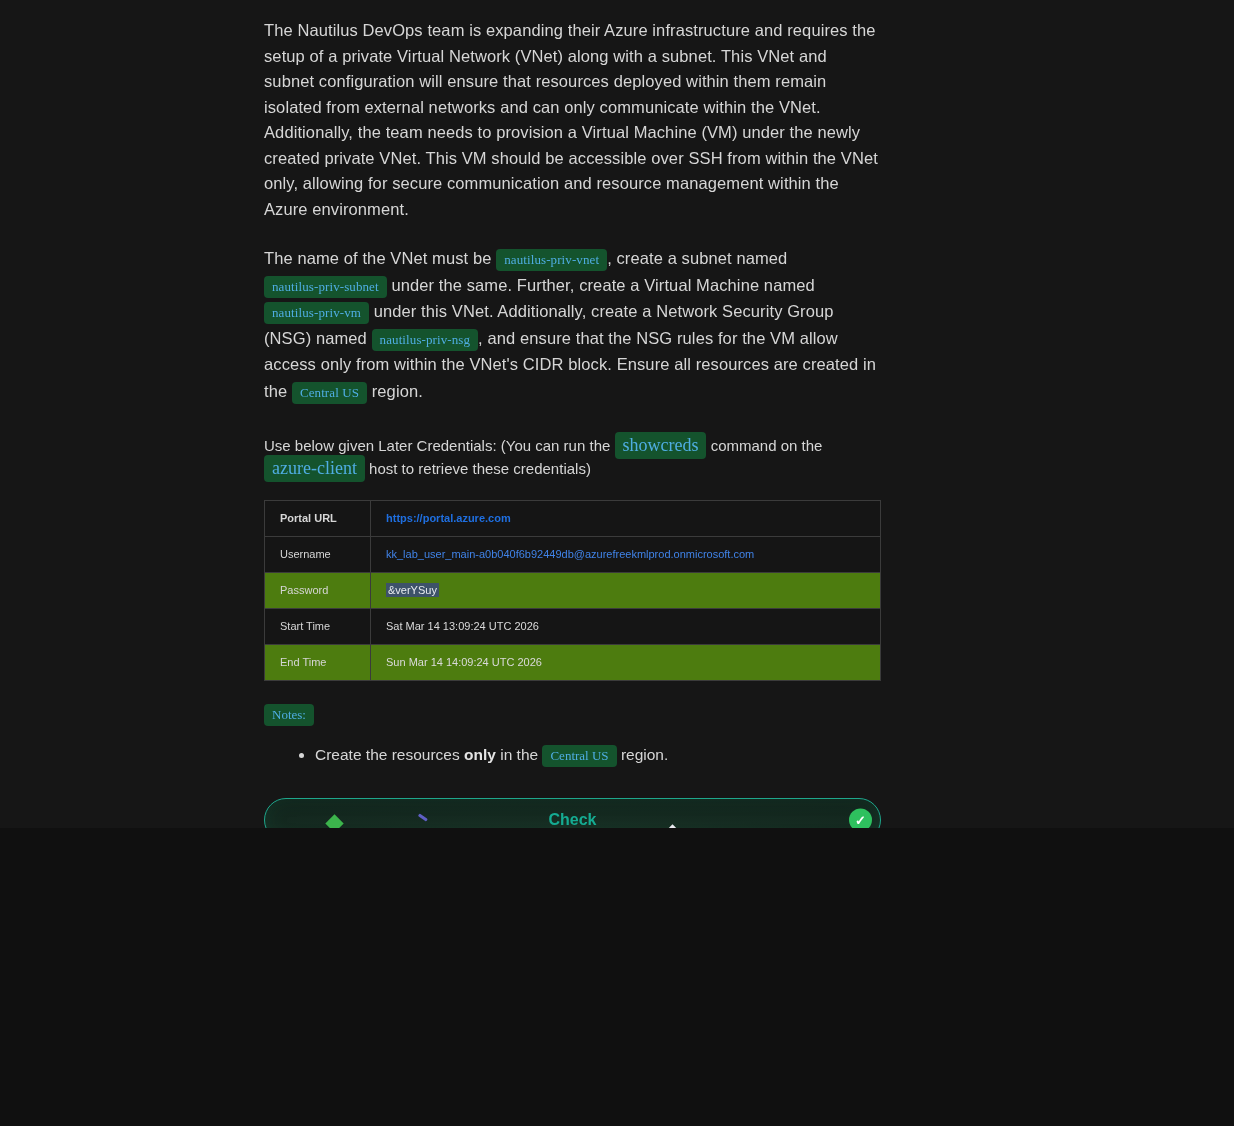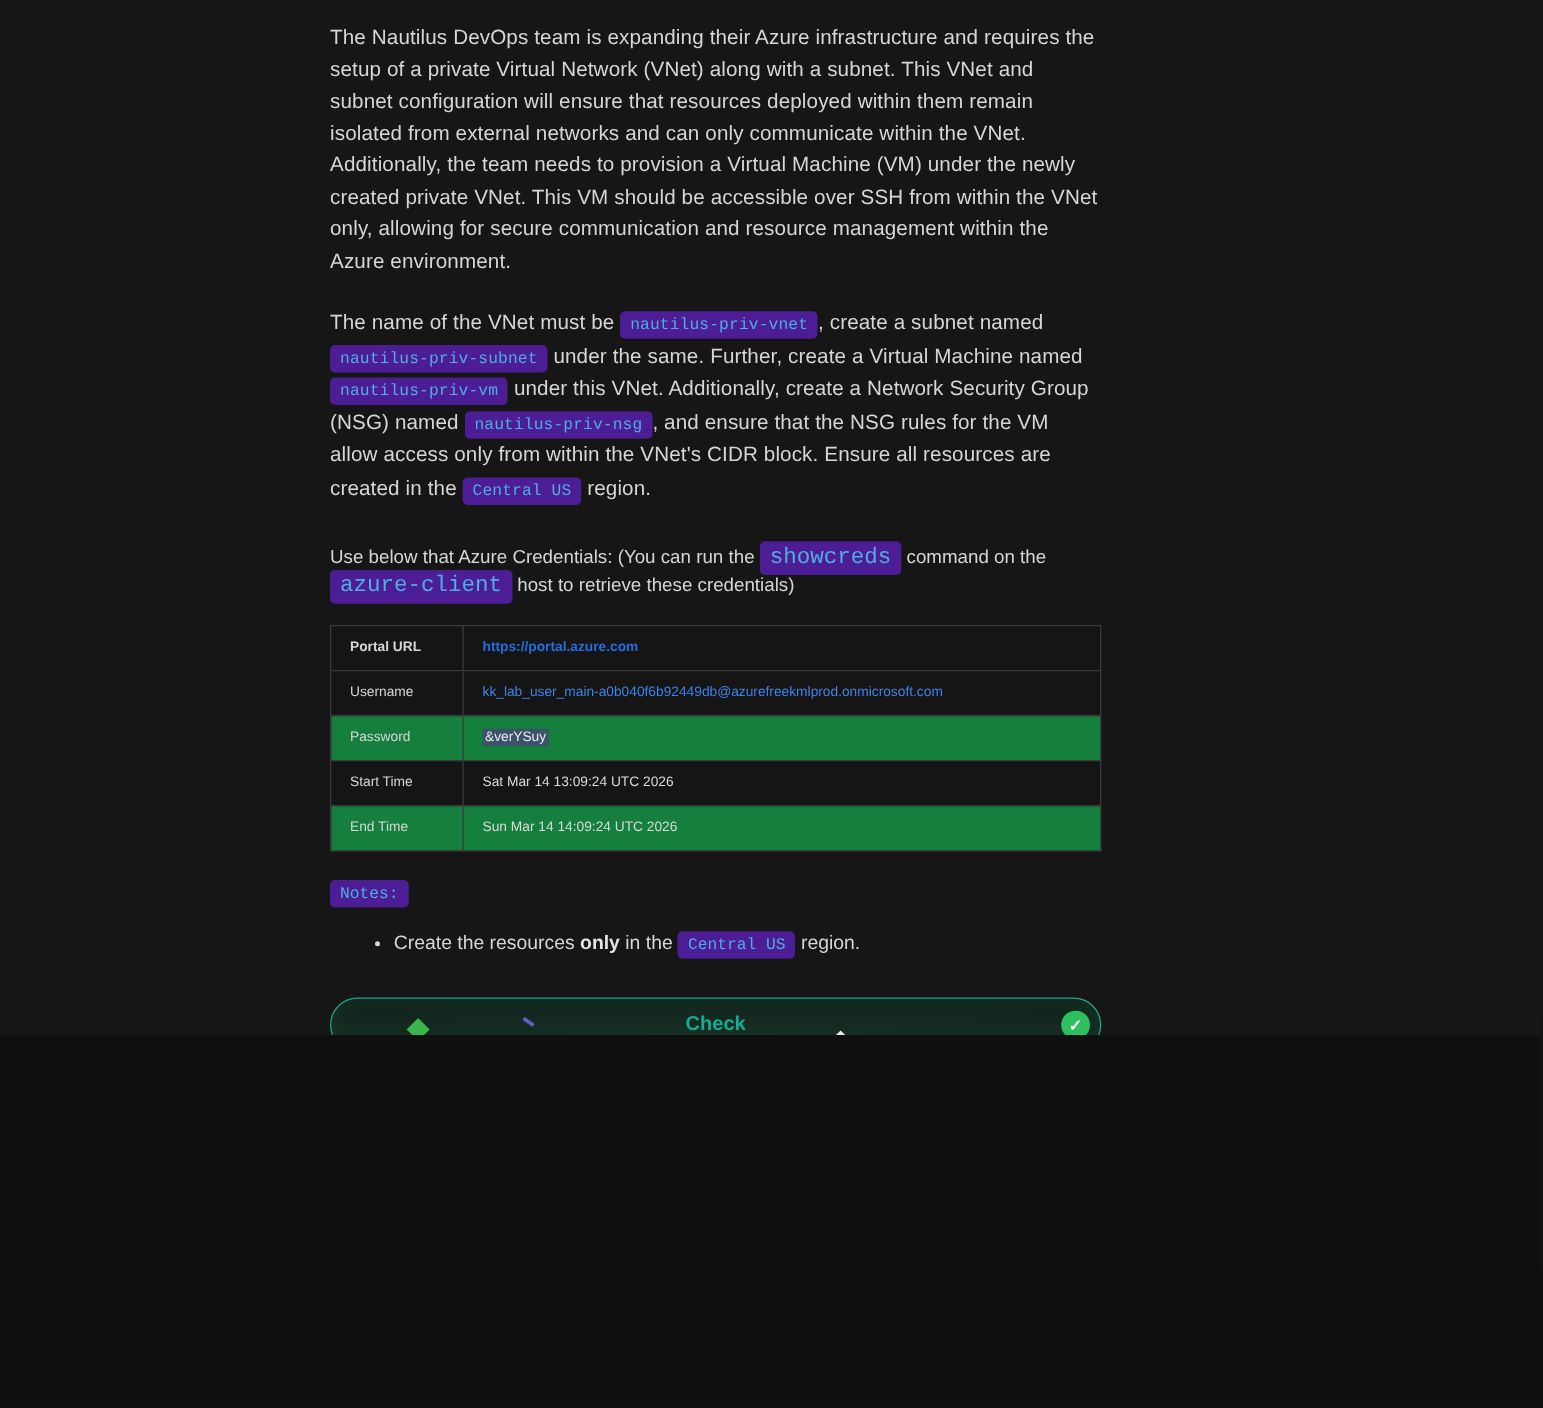--- a/index.html
+++ b/index.html
@@ -11,42 +11,42 @@
   }
   .content { position:absolute; left:264px; top:0; width:617px; }
 
   p.body {
     margin:18px 0 0; font-size:16.5px; line-height:25.5px;
     color:#d6d6d6; letter-spacing:0.1px;
   }
   p.task { margin-top:23px; line-height:26.5px; }
 
   code.chip {
-    font-family:Liberation Mono, monospace;
+    font-family:Liberation Serif, serif;
     font-size:13px; line-height:1;
-    background:#4c1d95; color:#4fade2;
+    background:#14532d; color:#4fade2;
     padding:3px 8px 4px; border-radius:4px;
     white-space:nowrap;
   }
 
   p.creds { margin:30px 0 0; font-size:15px; line-height:23px; color:#d6d6d6; }
   p.creds code.chip { font-size:18px; }
 
   table.creds-table {
     margin-top:20px; width:100%; border-collapse:collapse;
     font-size:11px; color:#dadada;
   }
   table.creds-table td {
     border:1px solid #3b3b3b; padding:7px 15px;
     line-height:21px; vertical-align:middle;
   }
   td.cell-label { width:106px; color:#d6d6d6; }
   tr.r-portal td.cell-label { font-weight:700; }
   tbody tr { background:#151515; }
-  tbody tr:nth-child(3), tbody tr:nth-child(5) { background:#15803d; }
+  tbody tr:nth-child(3), tbody tr:nth-child(5) { background:#4d7c0f; }
   a.link { color:#4083e8; text-decoration:none; word-break:break-all; }
   a.link.strong { color:#1f6fe0; font-weight:700; word-break:normal; }
   .selected-text { background:#3d5269; color:#e8ebef; padding:1px 2px; }
 
   .notes-line { margin-top:24px; }
   ul.notes-list {
     margin:21px 0 0; padding-left:51px;
     font-size:15.5px; line-height:22px; color:#d6d6d6;
   }
   ul.notes-list li::marker { color:#d6d6d6; }
@@ -83,21 +83,21 @@
 </head>
 <body>
 
 <div class="page">
   <div class="content">
 
     <p class="body">The Nautilus DevOps team is expanding their Azure infrastructure and requires the setup of a private Virtual Network (VNet) along with a subnet. This VNet and subnet configuration will ensure that resources deployed within them remain isolated from external networks and can only communicate within the VNet. Additionally, the team needs to provision a Virtual Machine (VM) under the newly created private VNet. This VM should be accessible over SSH from within the VNet only, allowing for secure communication and resource management within the Azure environment.</p>
 
     <p class="body task"><span>The name of the VNet must be </span><code class="chip">nautilus-priv-vnet</code><span>, create a subnet named </span><code class="chip">nautilus-priv-subnet</code><span> under the same. Further, create a Virtual Machine named </span><code class="chip">nautilus-priv-vm</code><span> under this VNet. Additionally, create a Network Security Group (NSG) named </span><code class="chip">nautilus-priv-nsg</code><span>, and ensure that the NSG rules for the VM allow access only from within the VNet's CIDR block. Ensure all resources are created in the </span><code class="chip">Central US</code><span> region.</span></p>
 
-    <p class="creds"><span>Use below that Azure Credentials: (You can run the </span><code class="chip">showcreds</code><span> command on the </span><code class="chip">azure-client</code><span> host to retrieve these credentials)</span></p>
+    <p class="creds"><span>Use below given Later Credentials: (You can run the </span><code class="chip">showcreds</code><span> command on the </span><code class="chip">azure-client</code><span> host to retrieve these credentials)</span></p>
 
     <table class="creds-table">
       <tbody>
         <tr class="r-portal">
           <td class="cell-label">Portal URL</td>
           <td class="cell-value">
             <a class="link strong" href="#">https://portal.azure.com</a>
           </td>
         </tr>
         <tr>

